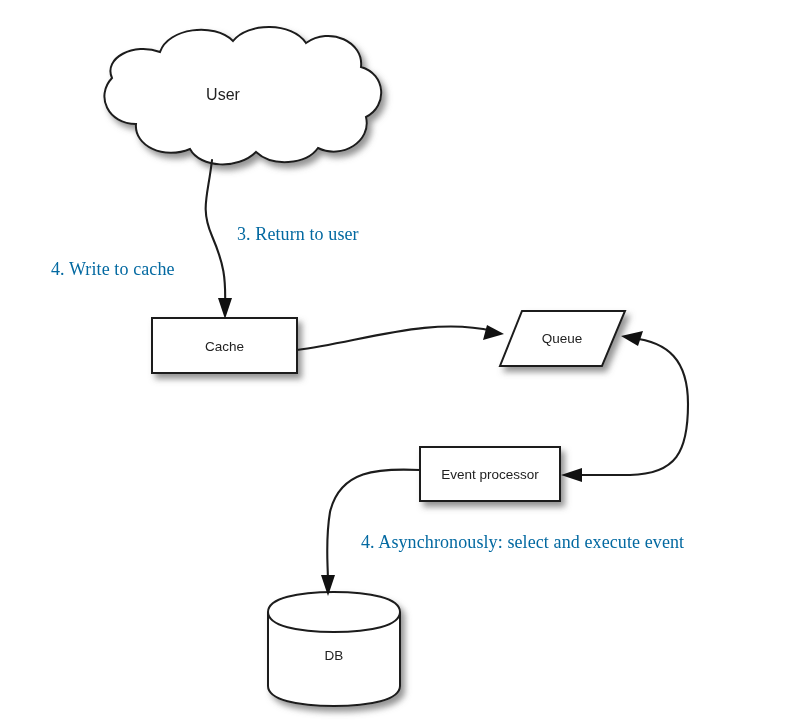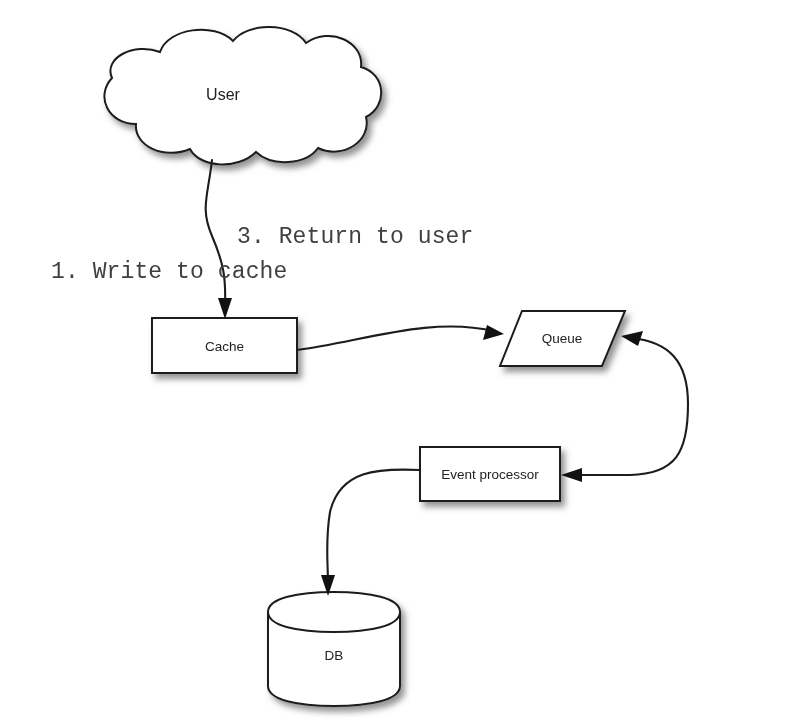--- a/index.html
+++ b/index.html
@@ -54,24 +54,24 @@
     font-size: 13.5px;
     fill: #222222;
     text-anchor: middle;
     dominant-baseline: middle;
   }
   .node-label-big {
     font-size: 16px;
   }
   .step-label {
     position: absolute;
-    font-family: Liberation Mono, monospace;
-    font-size: 23px;
+    font-family: Liberation Serif, serif;
+    font-size: 18px;
     line-height: 1.2;
-    color: #404040;
+    color: #0369a1;
     white-space: nowrap;
     letter-spacing: 0.1px;
   }
 </style>
 </head>
 <body>
 
 <div id="canvas">
 
   <svg class="diagram-svg" viewBox="0 0 786 728" xmlns="http://www.w3.org/2000/svg">
@@ -146,19 +146,20 @@
     </g>
 
     <g>
       <path class="edge-path" d="M 420 470
                C 378 468, 340 470, 330 512
                C 325 542, 328 562, 328 584"></path>
       <polygon class="arrow-head" points="328,596 321,575 335,575"></polygon>
     </g>
   </svg>
 
-  <div class="step-label" style="left:51px; top:259px;">1. Write to cache</div>
+  <div class="step-label" style="left:51px; top:259px;">4. Write to cache</div>
 
 
   <div class="step-label" style="left:237px; top:224px;">3. Return to user</div>
 
+  <div class="step-label" style="left:361px; top:532px;">4. Asynchronously: select and execute event</div>
 
 </div>
 
 </body></html>

